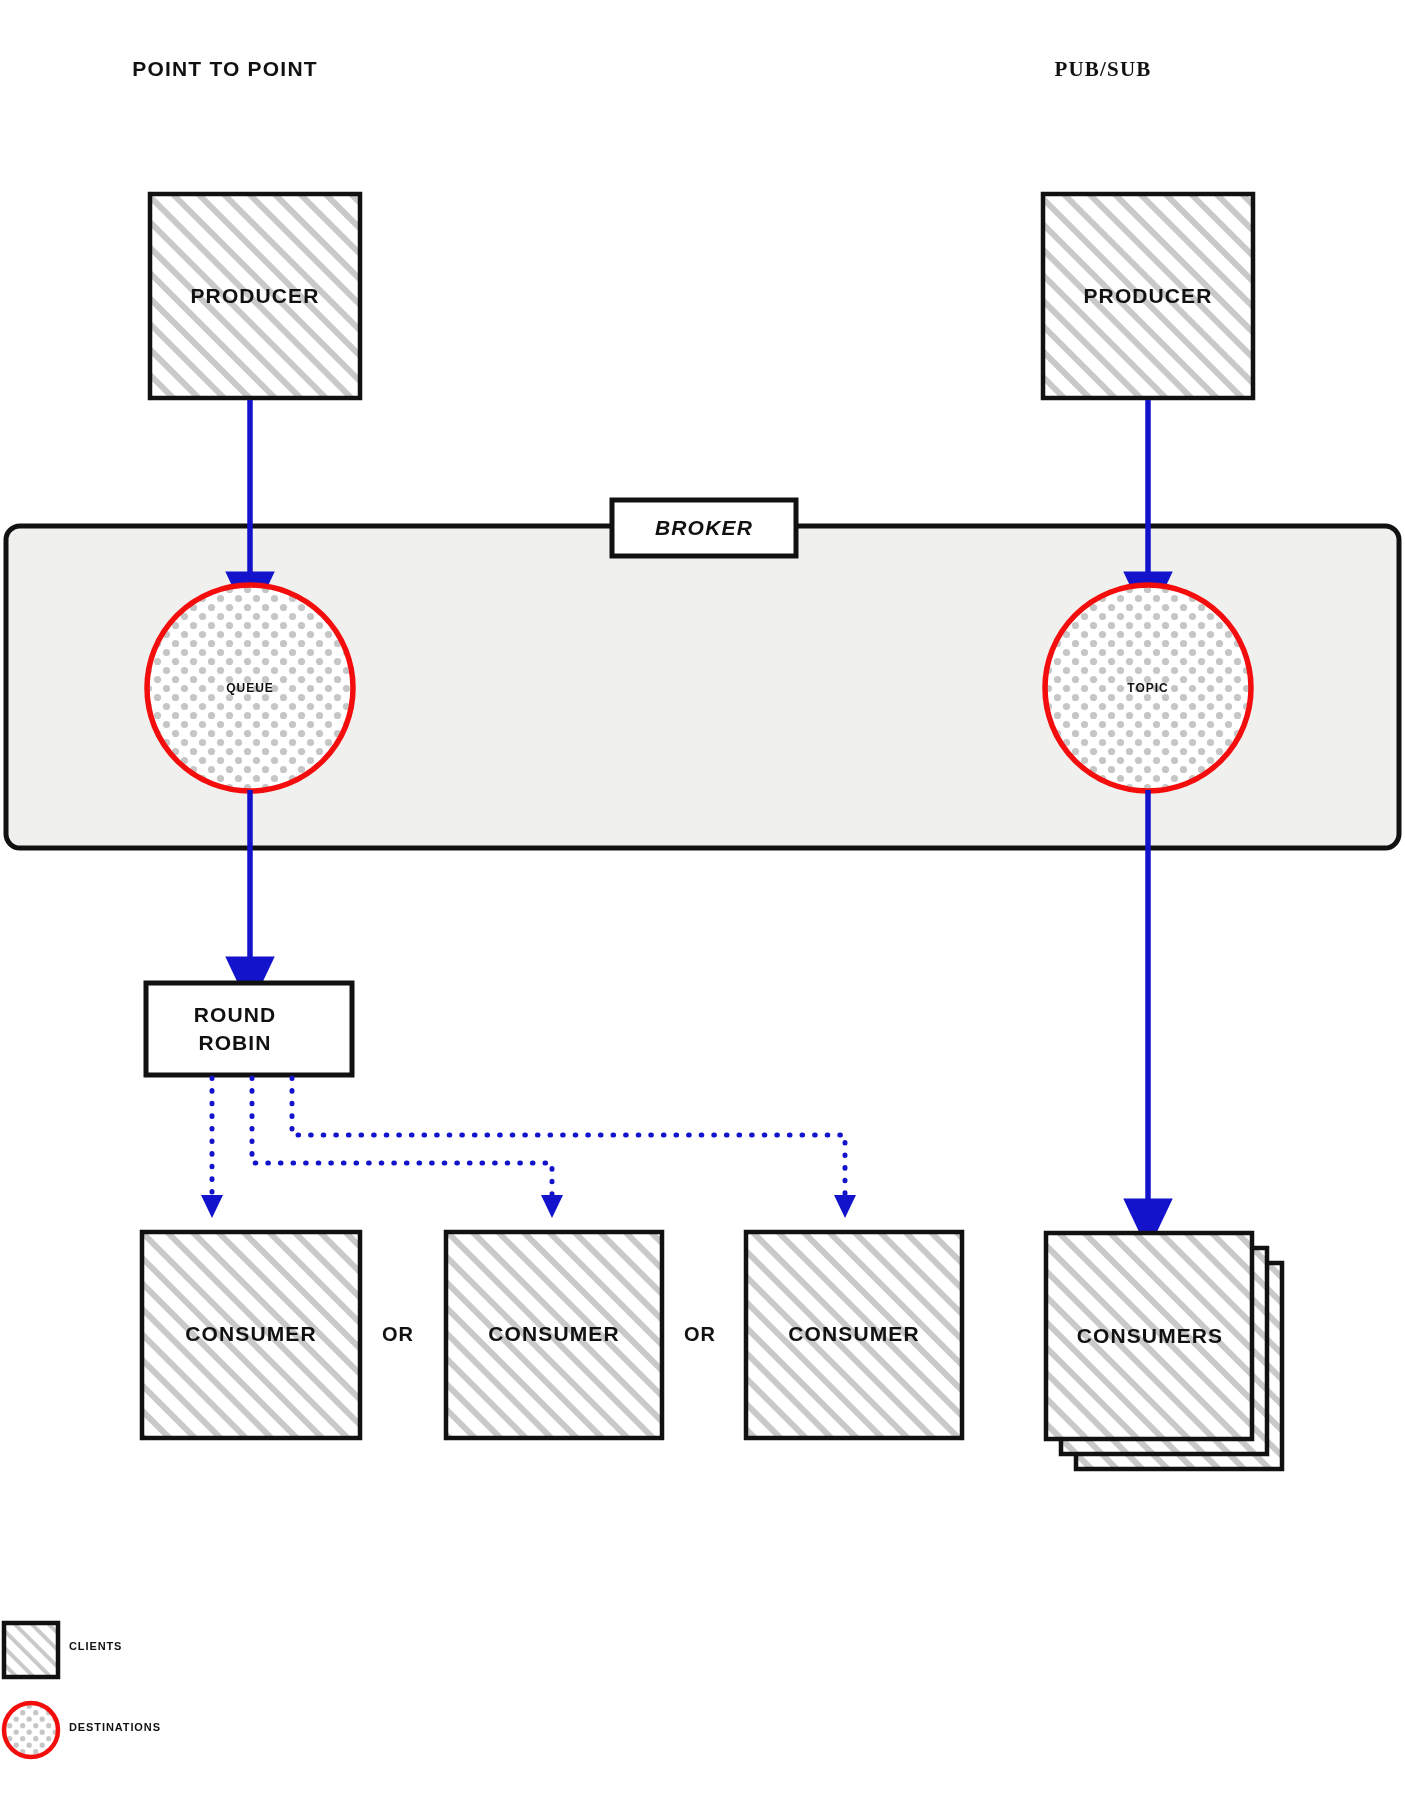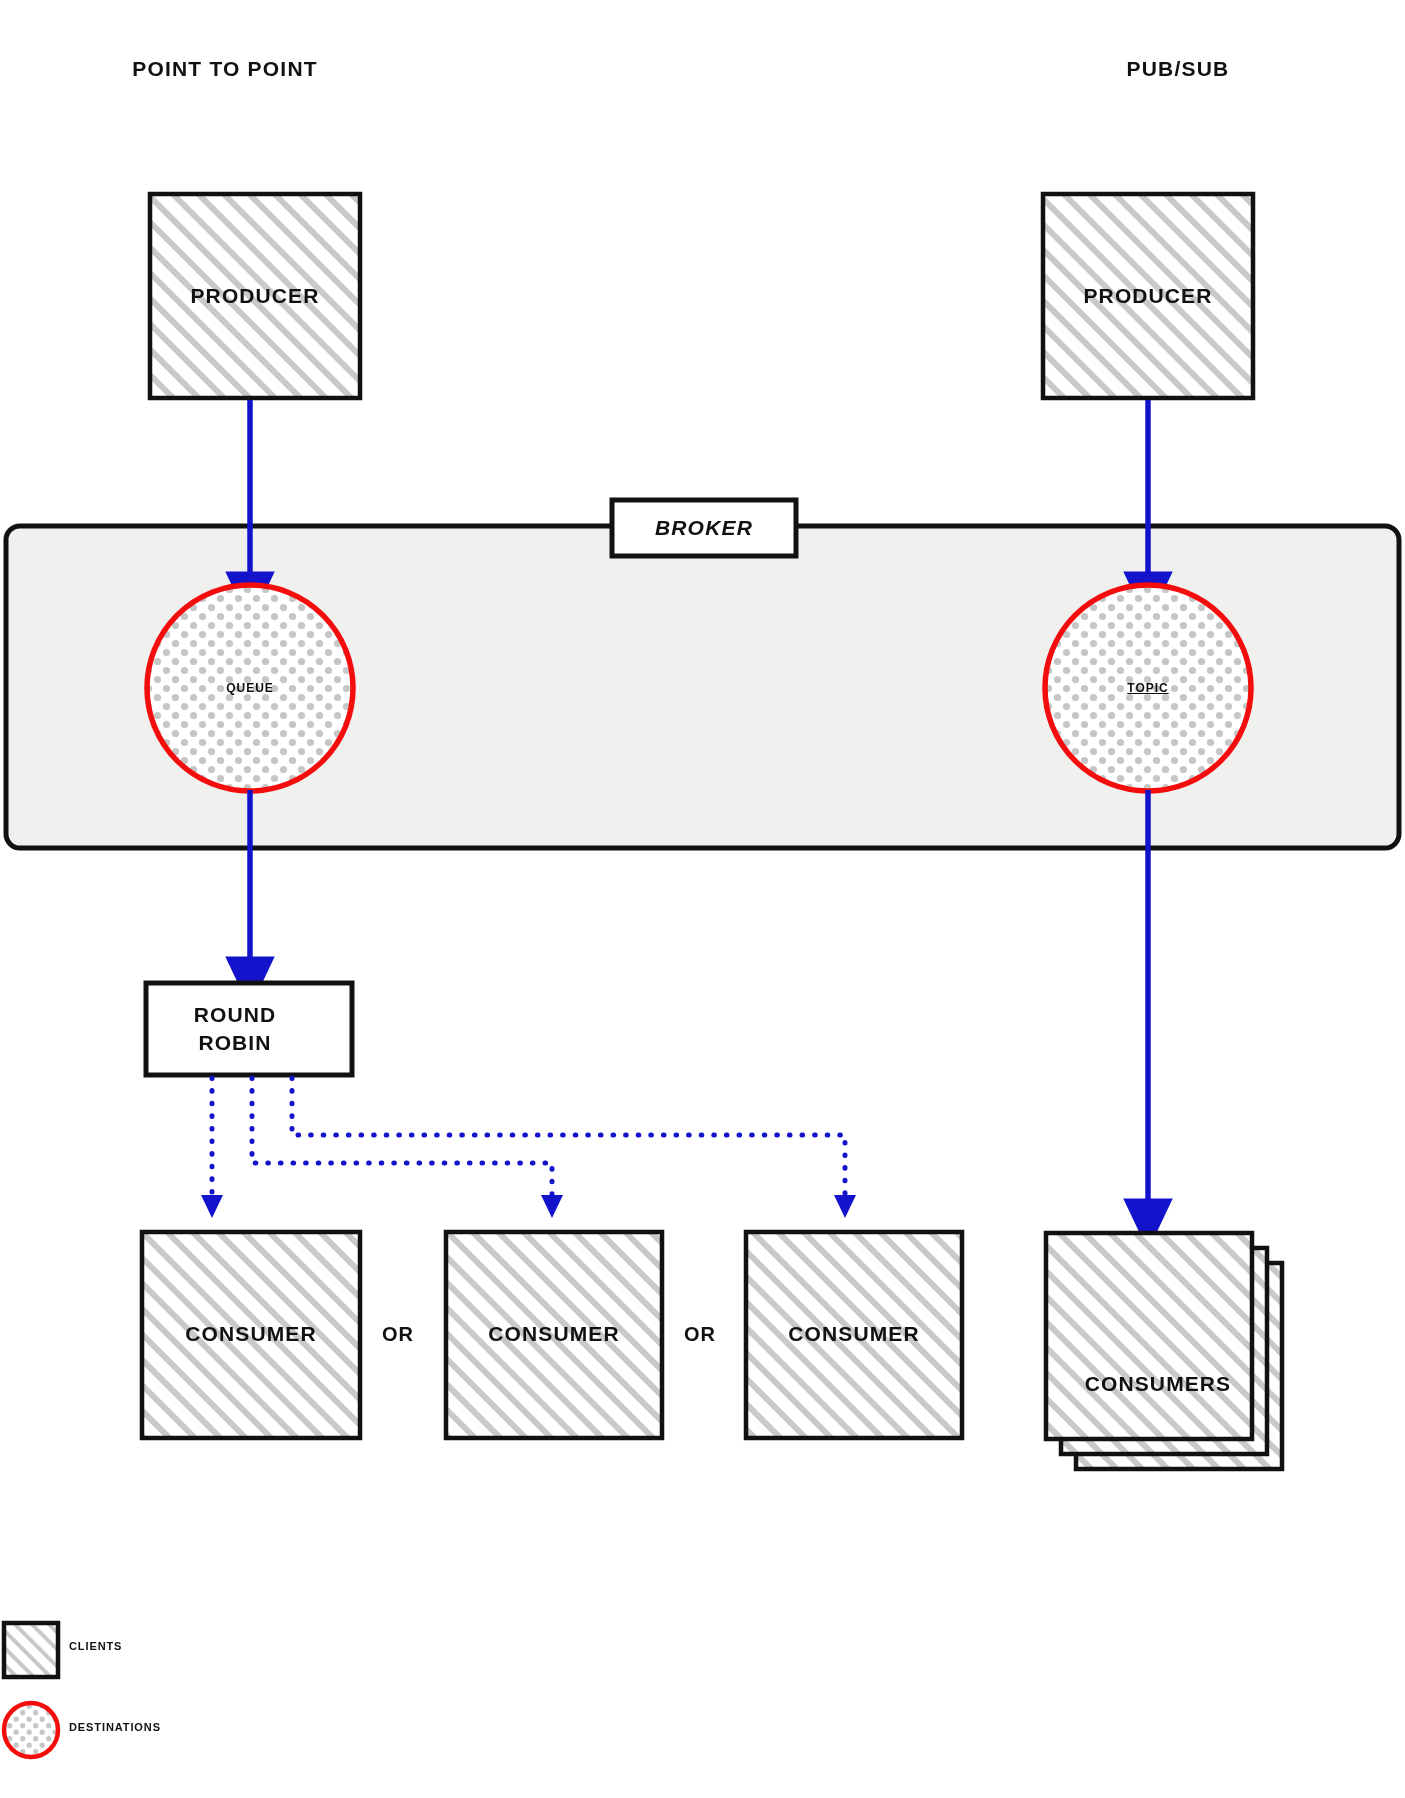--- a/index.html
+++ b/index.html
@@ -83,40 +83,40 @@
 
     <rect x="1076" y="1263" width="206" height="206" fill="url(#hatch)" stroke="#111111" stroke-width="4.5"></rect>
     <rect x="1061" y="1248" width="206" height="206" fill="url(#hatch)" stroke="#111111" stroke-width="4.5"></rect>
     <rect x="1046" y="1233" width="206" height="206" fill="url(#hatch)" stroke="#111111" stroke-width="4.5"></rect>
 
     <rect x="4" y="1623" width="54" height="54" fill="url(#hatchSmall)" stroke="#111111" stroke-width="4.5"></rect>
     <circle cx="31" cy="1730" r="27" fill="url(#dotsSmall)" stroke="#f40d0d" stroke-width="4.5"></circle>
   </svg>
 
   <div class="lbl col-title center" style="left:225px;top:69px;">POINT TO POINT</div>
-  <div class="lbl col-title center" style="left:1178px;top:69px;">PUB/SUB</div>
+  <div class="lbl col-title center" style="left:1103px;top:69px;font-family:Liberation Serif, serif;">PUB/SUB</div>
 
   <div class="lbl box-label center" style="left:255px;top:296px;">PRODUCER</div>
   <div class="lbl box-label center" style="left:1148px;top:296px;">PRODUCER</div>
 
   <div class="lbl broker-label center" style="left:704px;top:528px;font-style:italic;">BROKER</div>
 
   <div class="lbl circ-label center" style="left:250px;top:688px;">QUEUE</div>
-  <div class="lbl circ-label center" style="left:1148px;top:688px;text-decoration:underline;">TOPIC</div>
+  <div class="lbl circ-label center" style="left:1148px;top:688px;">TOPIC</div>
 
   <div class="lbl rr-label center" style="left:235px;top:1029px;">
     <span>ROUND</span><br>
     <span>ROBIN</span>
   </div>
 
   <div class="lbl box-label center" style="left:251px;top:1334px;">CONSUMER</div>
   <div class="lbl box-label center" style="left:554px;top:1334px;">CONSUMER</div>
   <div class="lbl box-label center" style="left:854px;top:1334px;">CONSUMER</div>
 
   <div class="lbl or-label center" style="left:398px;top:1334px;">OR</div>
   <div class="lbl or-label center" style="left:700px;top:1334px;">OR</div>
 
-  <div class="lbl box-label center" style="left:1150px;top:1384px;margin-left:8px;">CONSUMERS</div>
+  <div class="lbl box-label center" style="left:1150px;top:1336px;">CONSUMERS</div>
 
   <div class="lbl legend-label" style="left:69px;top:1640px;">CLIENTS</div>
   <div class="lbl legend-label" style="left:69px;top:1721px;">DESTINATIONS</div>
 
 </div>
 
 </body></html>

